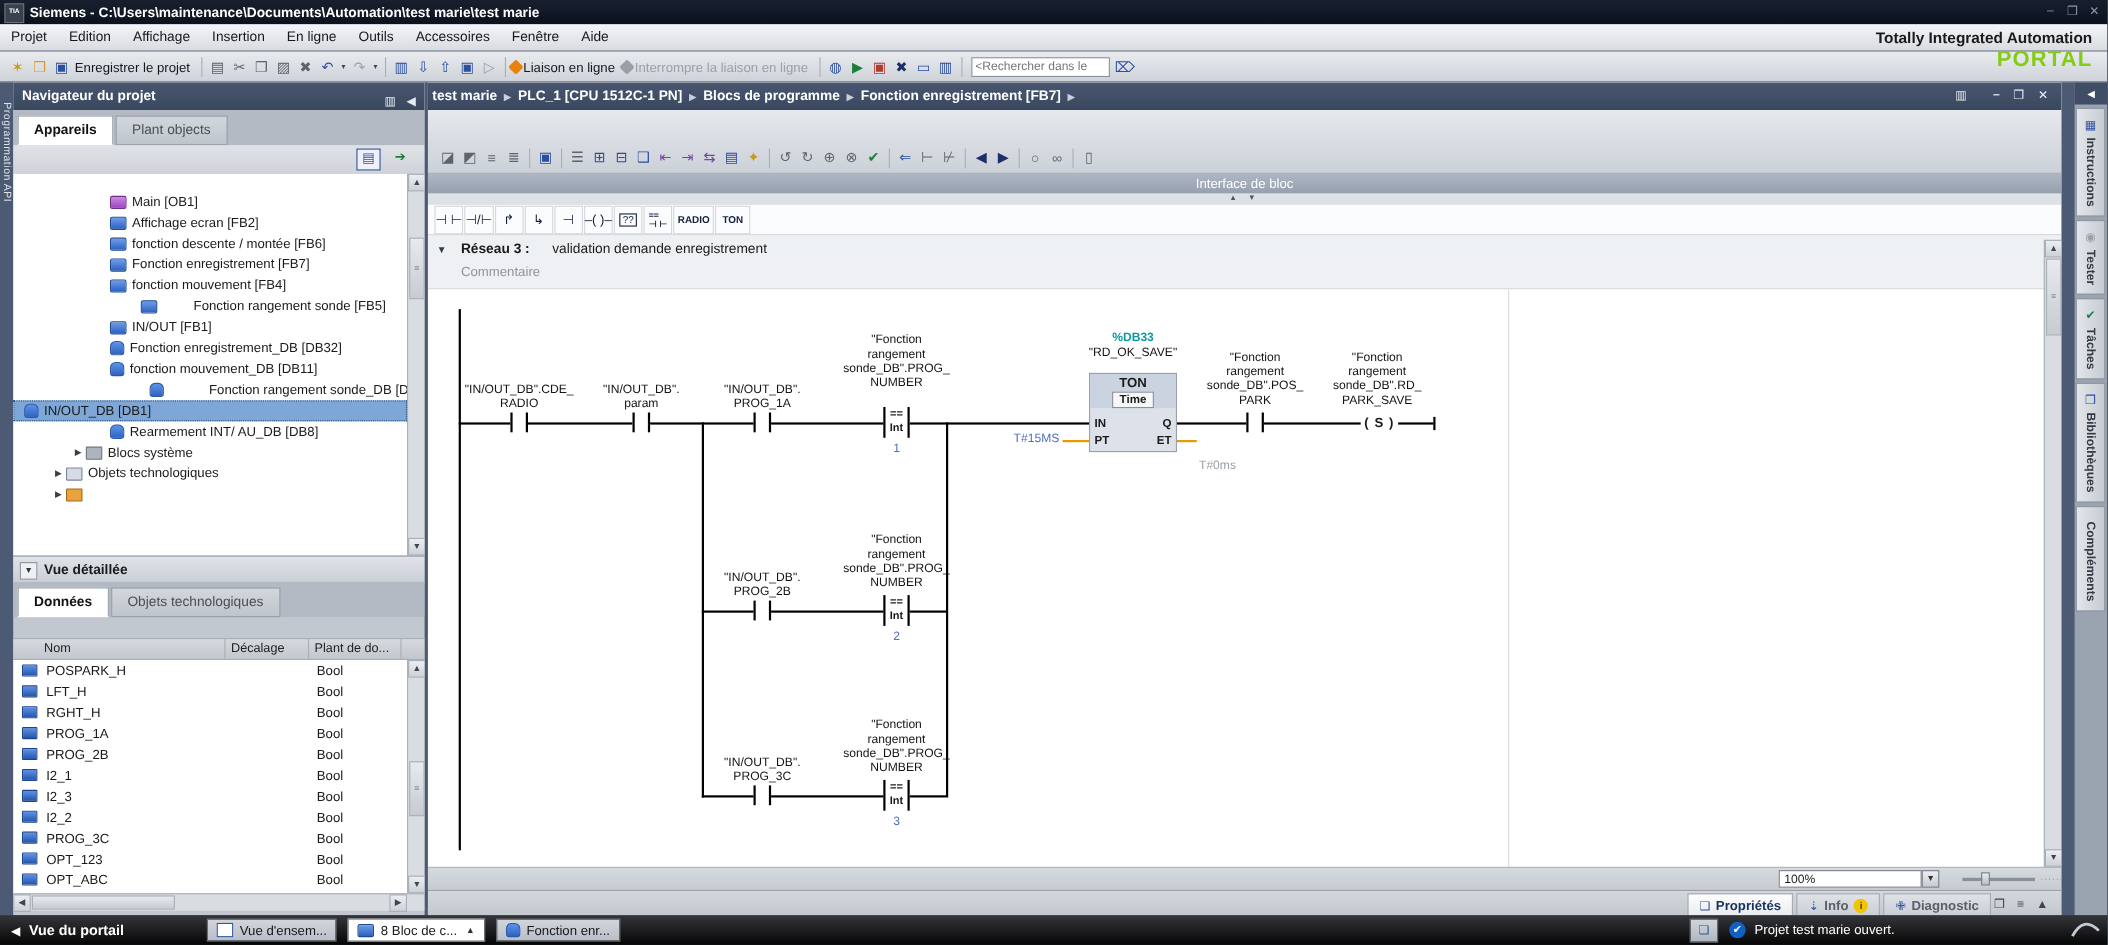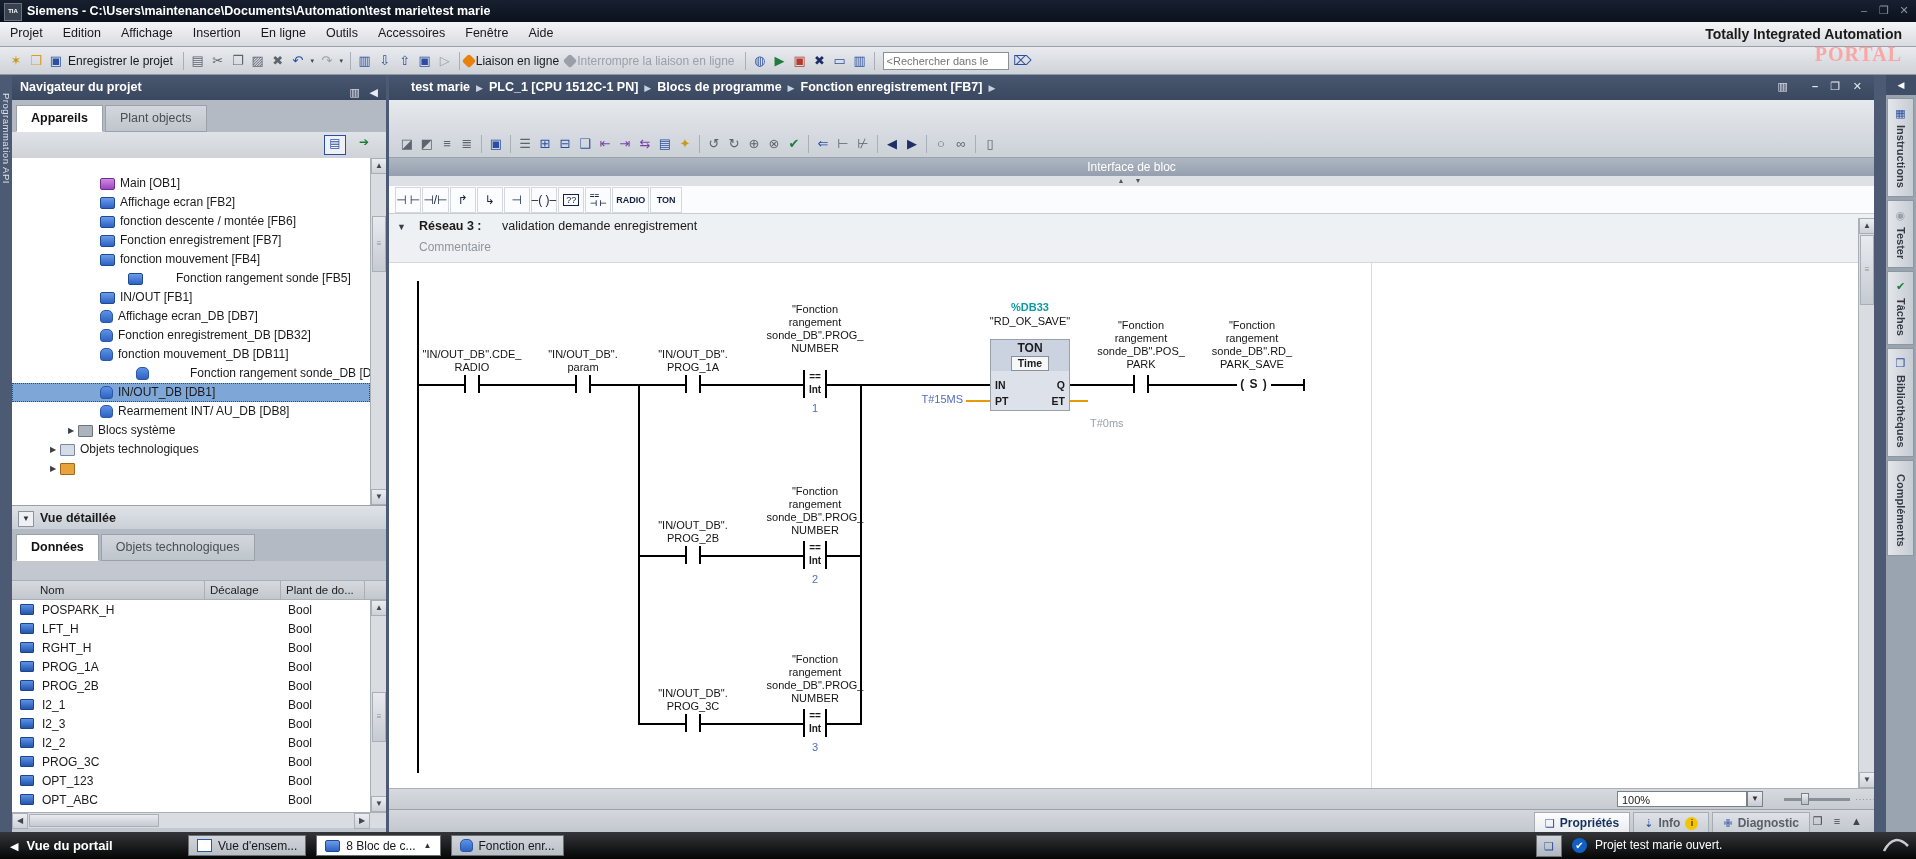--- a/index.html
+++ b/index.html
@@ -25,21 +25,21 @@
   .c-blue{color:#2b4fa0;} .c-navy{color:#1d2f66;} .c-gray{color:#9aa0a8;} .c-green{color:#1d7e3a;}
   .c-red{color:#b23a2f;} .c-gold{color:#c89a18;} .c-amber{color:#d99a2b;} .c-mag{color:#7a3fa8;}
   .plug-o,.plug-g{width:10px;height:10px;transform:rotate(45deg);background:#e8820c;border-radius:2px;}
   .plug-g{background:#9aa0a8;}
   .tblabel{font-size:12px;color:#16181c;margin:0 6px 0 2px;flex:none;}
   .tblabel.dim{color:#9aa0a8;}
   .tbsearch{width:118px;height:16px;border:1px solid #8a9099;font-size:11px;color:#8a9099;
             padding:0 3px;margin:0 4px;background:#fff;flex:none;font-family:inherit;}
   #brand{right:14px;top:26px;text-align:right;z-index:5;}
   #brand .b1{font-size:14px;font-weight:bold;color:#1a1a1a;}
-  #brand .b2{font-size:20px;font-weight:bold;color:#fca5a5;letter-spacing:1px;margin-top:1px;font-family:Liberation Serif, serif;}
+  #brand .b2{font-size:20px;font-weight:bold;color:#84cc16;letter-spacing:1px;margin-top:1px;}
   
   #left-rail{left:0;top:75px;width:12px;height:757px;}
   #left-rail .vtext{position:absolute;top:18px;left:1px;writing-mode:vertical-rl;
         font-size:9.5px;color:#dfe3ea;letter-spacing:.5px;}
   
   #lpanel{left:12px;top:75px;width:374px;height:757px;background:#c3c8d0;overflow:hidden;}
   .dark-hdr{background:linear-gradient(#48566f,#39475f);color:#fff;font-weight:bold;font-size:12.5px;}
   #lp-header{left:0;top:0;width:374px;height:25px;line-height:25px;padding-left:8px;box-sizing:border-box;}
   .hdr-ico{position:absolute;top:5px;color:#e6eaf2;font-size:11px;}
   .tabs{position:absolute;left:0;width:374px;height:32px;background:#b4bac3;padding:5px 0 0 4px;box-sizing:border-box;}
@@ -76,21 +76,21 @@
   #vd-cols{left:0;top:430px;width:374px;height:20px;background:linear-gradient(#d6dade,#c2c7ce);
            border-top:1px solid #a9afb7;border-bottom:1px solid #a9afb7;font-size:11.5px;color:#222;box-sizing:border-box;}
   #vd-cols span{position:absolute;top:3px;}
   #vd-rows{left:0;top:525px;width:358px;height:212px;background:#fff;overflow:hidden;}
   .vrow{height:19px;display:flex;align-items:center;font-size:12px;}
   .vrow .nm{width:246px;}
   .hscroll{position:absolute;height:16px;background:#d9dce0;border-top:1px solid #aab0b8;box-sizing:border-box;}
   
   #editor{left:389px;top:75px;width:1485px;height:757px;background:#eef0f3;overflow:hidden;}
   #ed-crumb{left:0;top:0;width:1485px;height:25px;}
-  #ed-crumb .bc{position:absolute;left:22px;top:0;height:25px;line-height:25px;font-size:12.5px;color:#fff;}
+  #ed-crumb .bc{position:absolute;left:4px;top:0;height:25px;line-height:25px;font-size:12.5px;color:#fff;}
   .crumb{margin-right:6px;} .csep{color:#c8d0dd;font-size:9px;margin-right:6px;}
   #ed-toolbar{left:0;top:25px;width:1485px;height:58px;background:linear-gradient(#e6e9ed,#ccd1d8);
               border-bottom:1px solid #9aa2ac;display:flex;align-items:flex-end;padding:0 0 4px 8px;box-sizing:border-box;}
   #iface-bar{left:0;top:83px;width:1485px;height:18px;background:linear-gradient(#aeb6c2,#959fae);
              color:#fff;font-size:12px;text-align:center;line-height:18px;}
   #splitter{left:0;top:101px;width:1485px;height:10px;background:#dde0e5;border-bottom:1px solid #c3c7cc;
             text-align:center;font-size:7px;color:#555;line-height:9px;letter-spacing:4px;}
   #favbar{left:0;top:111px;width:1485px;height:28px;background:#fbfcfd;border-bottom:1px solid #c9cdd2;
           display:flex;align-items:center;padding-left:6px;box-sizing:border-box;}
   .fav{display:inline-flex;align-items:center;justify-content:center;min-width:24px;height:24px;
@@ -331,46 +331,41 @@
           <span class="tlabel">Fonction rangement sonde [FB5]</span>
         </div>
 
         <div class="trow" style="padding-left: 78px;">
           <span class="arr"></span>
           <span class="ticon i-fb"></span>
           <span class="tlabel">IN/OUT [FB1]</span>
         </div>
 
 
-        <div class="trow" style="padding-left: 78px;">
-          <span class="arr"></span>
-          <span class="ticon i-db"></span>
-          <span class="tlabel">Affichage ecran_DB [DB7]</span>
-        </div>
 
 
         <div class="trow" style="padding-left: 78px;">
           <span class="arr"></span>
           <span class="ticon i-db"></span>
           <span class="tlabel">Fonction enregistrement_DB [DB32]</span>
         </div>
 
         <div class="trow" style="padding-left: 78px;">
           <span class="arr"></span>
           <span class="ticon i-db"></span>
           <span class="tlabel">fonction mouvement_DB [DB11]</span>
         </div>
 
         <div class="trow" style="padding-left: 78px; gap: 36px;">
           <span class="arr"></span>
           <span class="ticon i-db"></span>
           <span class="tlabel">Fonction rangement sonde_DB [DB3]</span>
         </div>
 
-        <div class="trow sel" style="padding-left: 78px;">
+        <div class="trow sel" style="">
           <span class="arr"></span>
           <span class="ticon i-db"></span>
           <span class="tlabel">IN/OUT_DB [DB1]</span>
         </div>
 
         <div class="trow" style="padding-left: 78px;">
           <span class="arr"></span>
           <span class="ticon i-db"></span>
           <span class="tlabel">Rearmement INT/ AU_DB [DB8]</span>
         </div>

